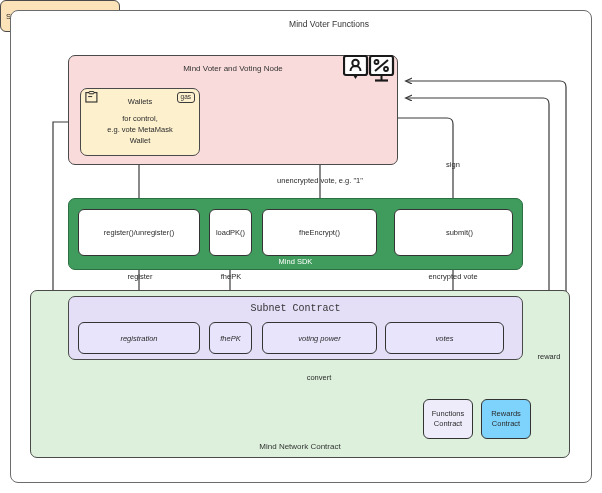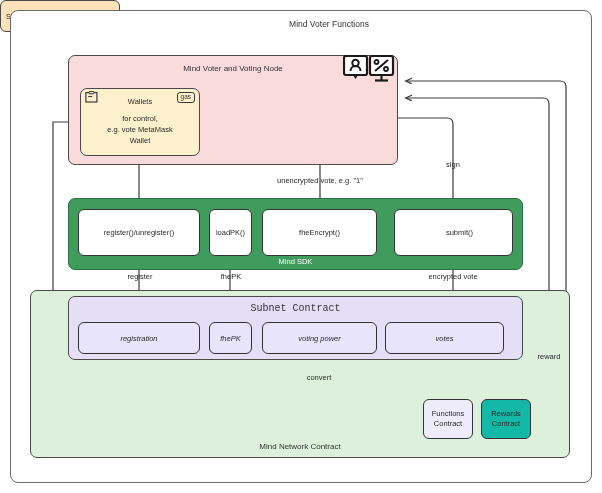--- a/index.html
+++ b/index.html
@@ -51,21 +51,21 @@
           display:flex;align-items:center;justify-content:center;font-size:7.5px;color:#2b2b2b;text-align:center;box-sizing:border-box;font-style:italic;}
   .sub1{left:78px;width:122px;}
   .sub2{left:209px;width:43px;}
   .sub3{left:262px;width:115px;}
   .sub4{left:385px;width:119px;}
 
   
   .staking{left:259px;top:403px;width:120px;height:32px;background:#fbe2b8;border:1.6px solid #4a4a4a;border-radius:6px;
            display:flex;align-items:center;justify-content:center;font-size:7.5px;color:#2b2b2b;text-align:center;box-sizing:border-box;}
   .consensus{left:423px;top:399px;width:50px;height:40px;background:#eeecfa;border:1.6px solid #333;border-radius:6px;}
-  .rewards{left:481px;top:399px;width:50px;height:40px;background:#14b8a6;border:1.6px solid #333;border-radius:6px;}
+  .rewards{left:481px;top:399px;width:50px;height:40px;background:#7dd3fc;border:1.6px solid #333;border-radius:6px;}
   .twoline{position:absolute;left:0;top:0;width:100%;height:100%;display:flex;flex-direction:column;align-items:center;
            justify-content:center;font-size:7.5px;color:#2b2b2b;line-height:1.35;text-align:center;}
 
   
   .elabel{position:absolute;font-size:7.5px;color:#2b2b2b;white-space:nowrap;text-align:center;line-height:1.3;}
 
   
   .iconpair{position:absolute;left:343px;top:55px;width:52px;height:30px;}
 </style>
 </head>

